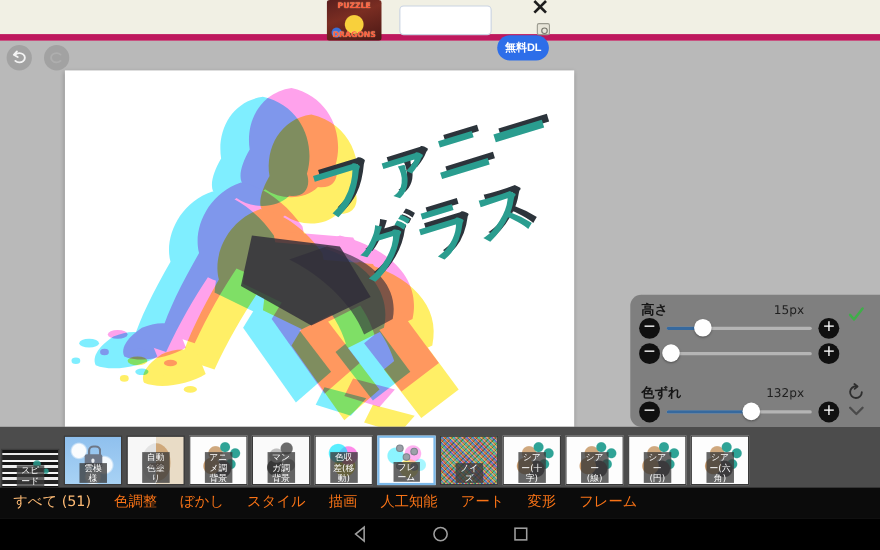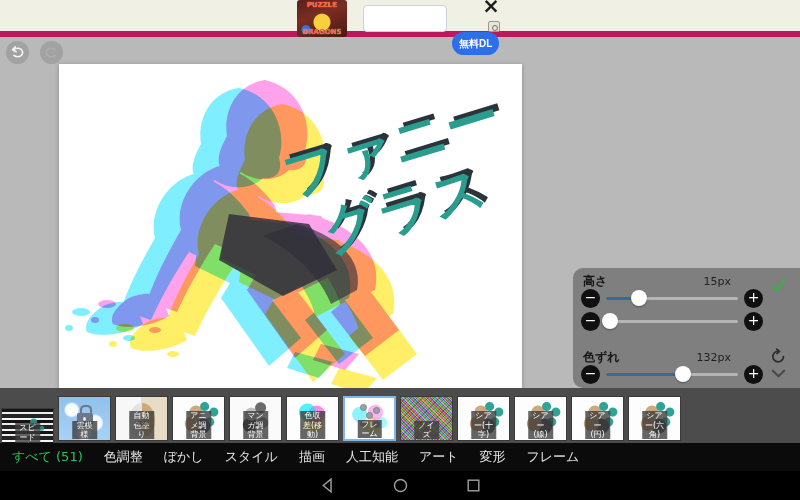--- a/index.html
+++ b/index.html
@@ -173,22 +173,22 @@
       repeating-linear-gradient(45deg, rgba(255,40,40,0.45) 0 1px, rgba(40,255,120,0.45) 1px 2px, rgba(60,60,255,0.45) 2px 3px, rgba(255,240,60,0.45) 3px 4px),
       repeating-linear-gradient(-45deg, rgba(255,60,255,0.45) 0 1px, rgba(60,255,255,0.45) 1px 2px, rgba(30,30,30,0.5) 2px 3px, rgba(255,160,40,0.45) 3px 4px),
       #6f7f72; }
 
   
   .category-bar {
     position:absolute; left:0; top:443px; width:800px; height:28px;
     background:#0b0b0b; z-index:20;
     display:flex; align-items:center; gap:21px; padding-left:12px;
   }
-  .cat-item { font-size:13px; color:#e5e5e5; line-height:28px; }
-  .cat-item.active { color:#22c55e; }
+  .cat-item { font-size:13px; color:#f97316; line-height:28px; }
+  .cat-item.active { color:#fdba74; }
 
   
   .android-nav {
     position:absolute; left:0; top:471px; width:800px; height:29px;
     background:#000; z-index:20;
     display:flex; align-items:center; justify-content:center; gap:56px;
   }
   .nav-ico { width:17px; height:17px; display:block; }
 </style>
 </head>

